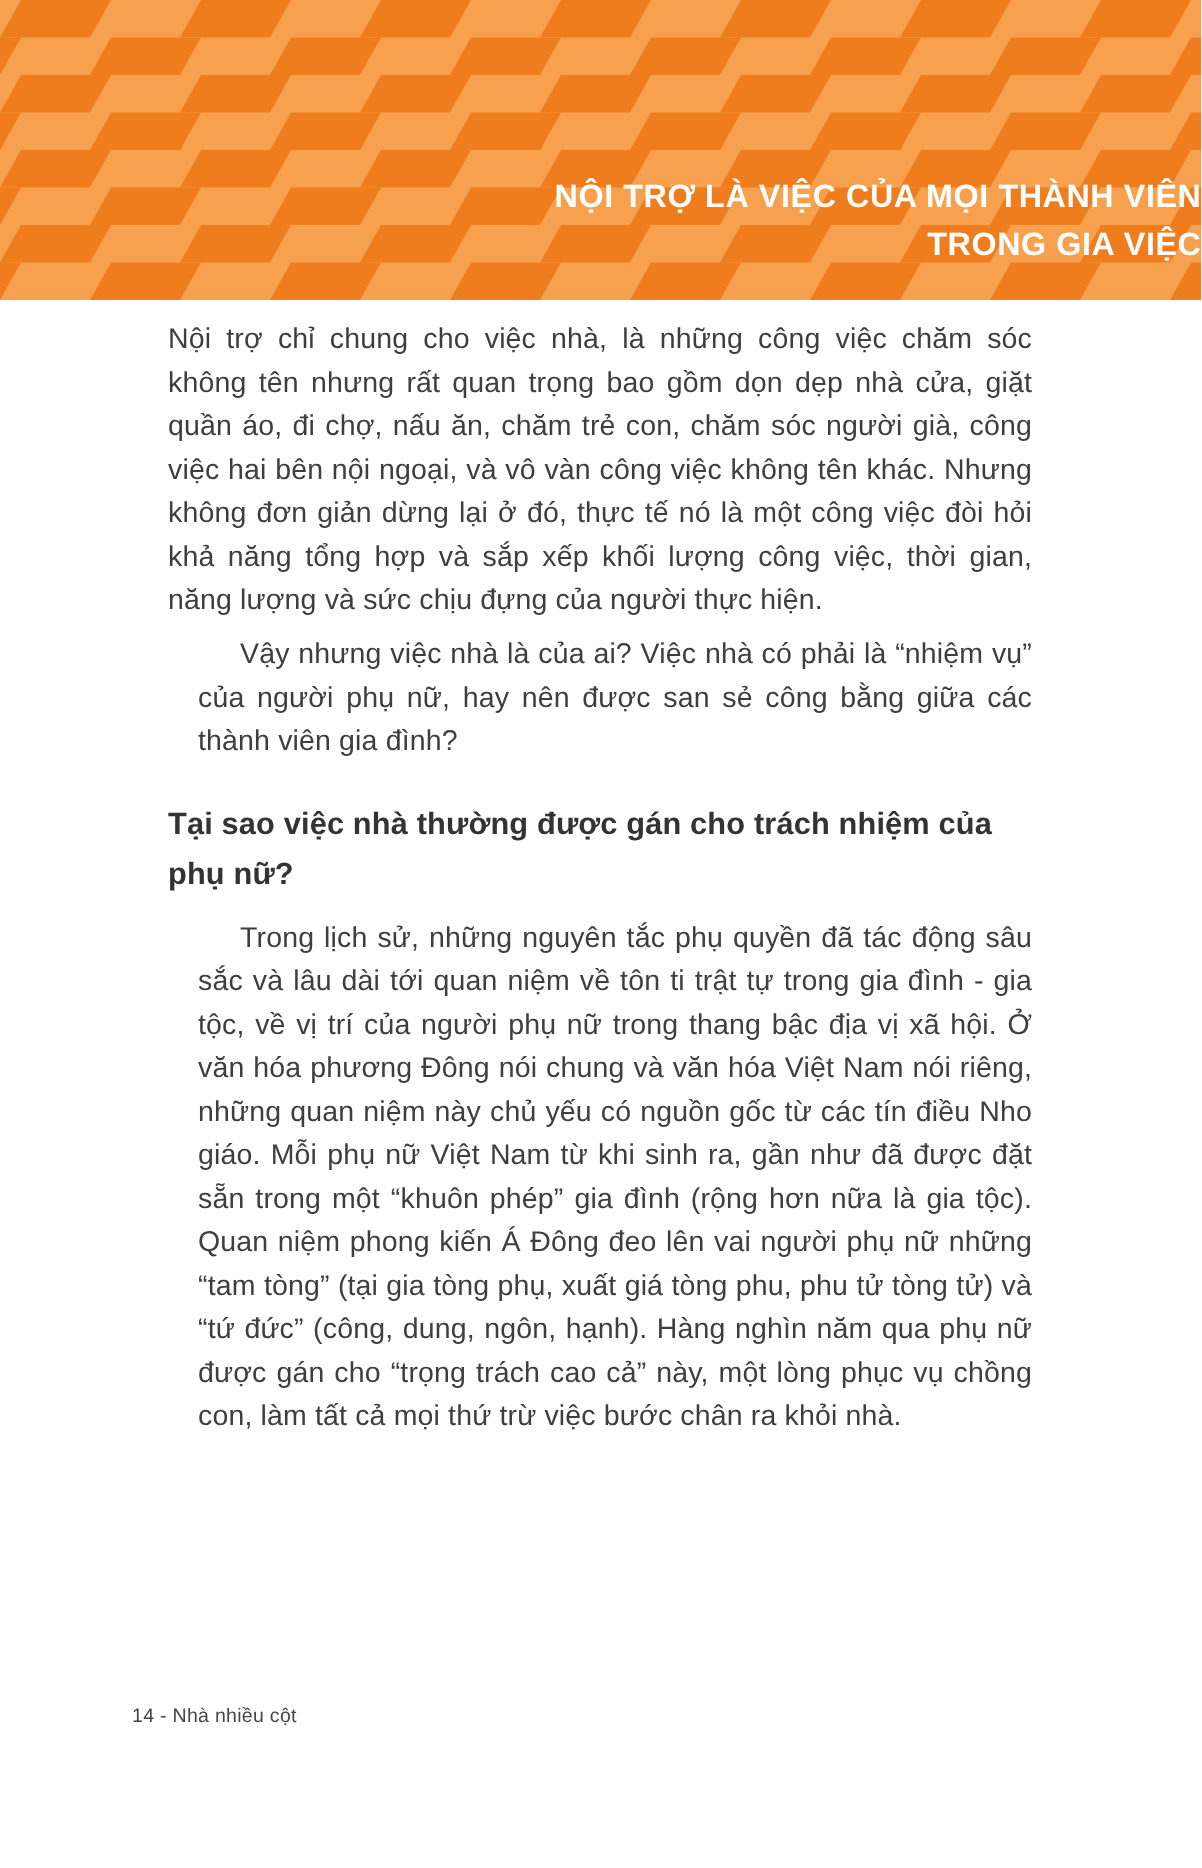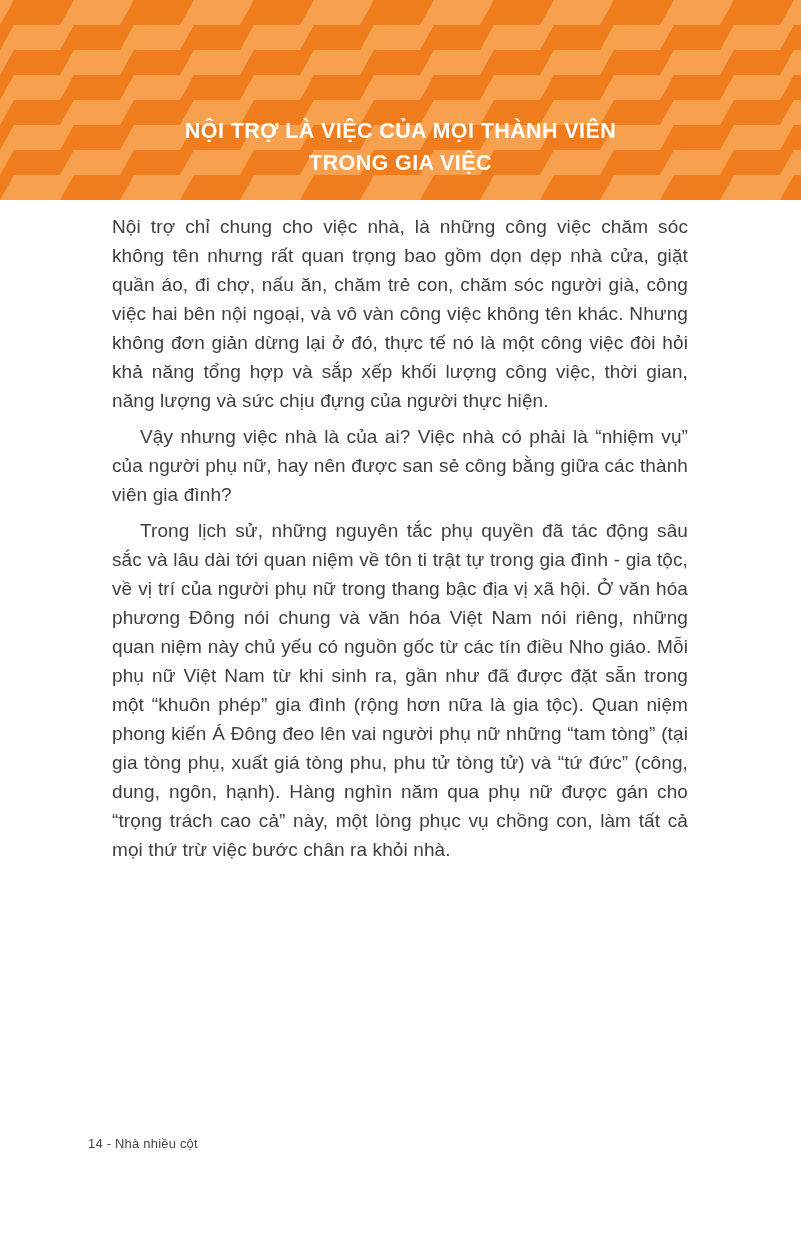--- a/index.html
+++ b/index.html
@@ -24,21 +24,21 @@
   .banner svg {
     position: absolute;
     inset: 0;
     display: block;
   }
   .banner-title {
     position: absolute;
     left: 0;
     right: 0;
     top: 101px;
-    text-align: center;
+    text-align: right;
     color: #ffffff;
     font-weight: bold;
     font-size: 21.5px;
     line-height: 32px;
     letter-spacing: 0.4px;
   }
   .content {
     position: absolute;
     left: 112px;
     right: 113px;
@@ -47,20 +47,21 @@
     font-size: 19px;
     line-height: 29px;
     text-align: justify;
     letter-spacing: 0.1px;
   }
   .content p {
     margin: 0 0 7px 0;
   }
   .content p.indent {
     text-indent: 28px;
+    margin-left: 20px;
   }
   .section-heading {
     margin: 24px 0 12px 0;
     font-size: 20.5px;
     line-height: 33px;
     font-weight: bold;
     color: #333333;
     text-align: left;
   }
   .footer {
@@ -91,18 +92,19 @@
     </svg>
     <h1 class="banner-title">
       <span style="display:block">NỘI TRỢ LÀ VIỆC CỦA MỌI THÀNH VIÊN</span>
       <span style="display:block">TRONG GIA VIỆC</span>
     </h1>
   </div>
 
   <div class="content">
     <p>Nội trợ chỉ chung cho việc nhà, là những công việc chăm sóc không tên nhưng rất quan trọng bao gồm dọn dẹp nhà cửa, giặt quần áo, đi chợ, nấu ăn, chăm trẻ con, chăm sóc người già, công việc hai bên nội ngoại, và vô vàn công việc không tên khác. Nhưng không đơn giản dừng lại ở đó, thực tế nó là một công việc đòi hỏi khả năng tổng hợp và sắp xếp khối lượng công việc, thời gian, năng lượng và sức chịu đựng của người thực hiện.</p>
     <p class="indent">Vậy nhưng việc nhà là của ai? Việc nhà có phải là “nhiệm vụ” của người phụ nữ, hay nên được san sẻ công bằng giữa các thành viên gia đình?</p>
+    <h2 class="section-heading">Tại sao việc nhà thường được gán cho trách nhiệm của phụ nữ?</h2>
     <p class="indent">Trong lịch sử, những nguyên tắc phụ quyền đã tác động sâu sắc và lâu dài tới quan niệm về tôn ti trật tự trong gia đình - gia tộc, về vị trí của người phụ nữ trong thang bậc địa vị xã hội. Ở văn hóa phương Đông nói chung và văn hóa Việt Nam nói riêng, những quan niệm này chủ yếu có nguồn gốc từ các tín điều Nho giáo. Mỗi phụ nữ Việt Nam từ khi sinh ra, gần như đã được đặt sẵn trong một “khuôn phép” gia đình (rộng hơn nữa là gia tộc). Quan niệm phong kiến Á Đông đeo lên vai người phụ nữ những “tam tòng” (tại gia tòng phụ, xuất giá tòng phu, phu tử tòng tử) và “tứ đức” (công, dung, ngôn, hạnh). Hàng nghìn năm qua phụ nữ được gán cho “trọng trách cao cả” này, một lòng phục vụ chồng con, làm tất cả mọi thứ trừ việc bước chân ra khỏi nhà.</p>
   </div>
 
   <div class="footer">14 - Nhà nhiều cột</div>
 
 </div>
 
 </body></html>

